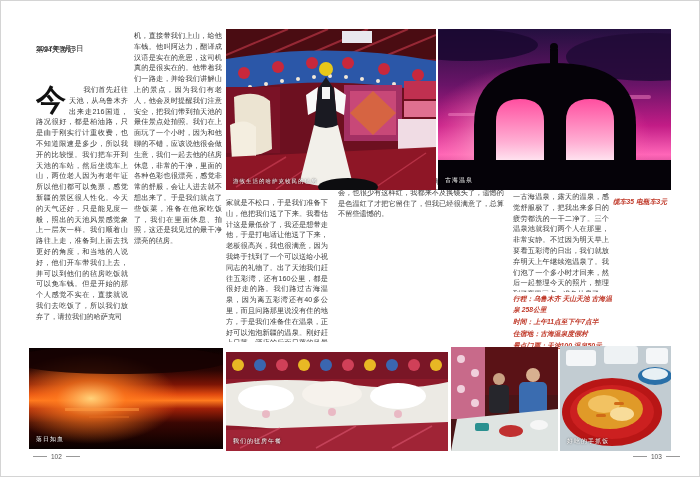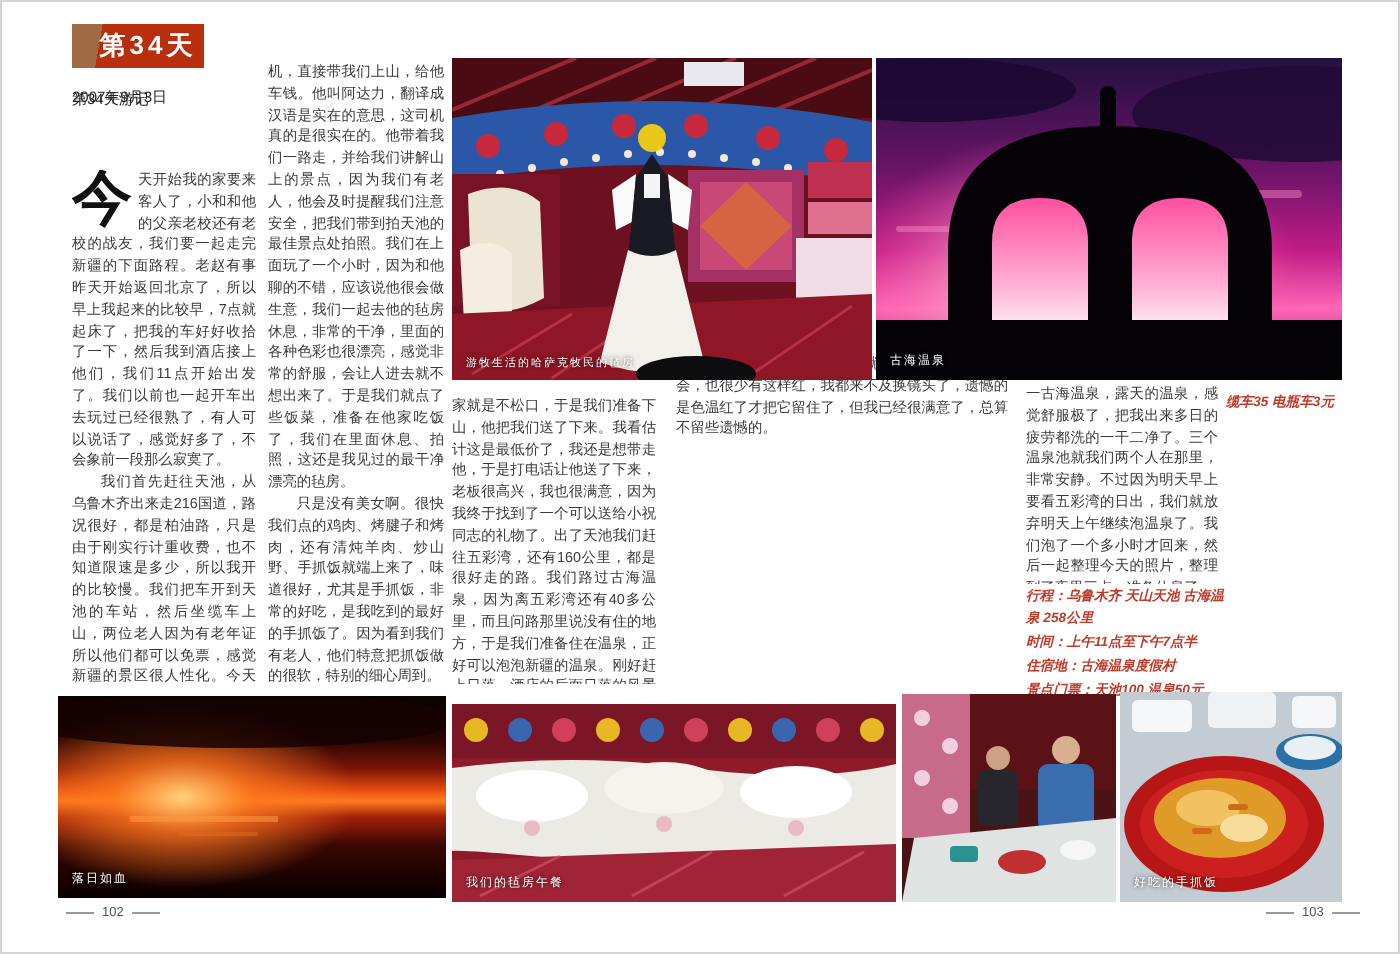--- a/index.html
+++ b/index.html
@@ -29,34 +29,29 @@
     letter-spacing:1px;text-shadow:0 0 2px rgba(0,0,0,.8);z-index:3;}
   
   .pagenum{position:absolute;top:452px;font-size:6.5px;color:#555;display:flex;align-items:center;gap:4px;}
   .pagenum::before,.pagenum::after{content:"";display:block;width:14px;height:1px;background:#999;}
 </style>
 </head>
 <body>
 
 <div id="spread">
 
-  <div class="banner">
-    <span>第34天</span>
-  </div>
   <div class="meta" style="top:43px">2007年9月3日</div>
   <div class="meta" style="top:44px">第34天游记</div>
 
   <div class="col" style="left:35px;top:84px;width:92px;height:256px">
     <span class="dropcap">今</span>
-    <p class="cont">天开始我的家要来客人了，小和和他的父亲老校还有老校的战友，我们要一起走完新疆的下面路程。老赵有事昨天开始返回北京了，所以早上我起来的比较早，7点就起床了，把我的车好好收拾了一下，然后我到酒店接上他们，我们11点开始出发了。我们以前也一起开车出去玩过已经很熟了，有人可以说话了，感觉好多了，不会象前一段那么寂寞了。</p>
     <p>我们首先赶往天池，从乌鲁木齐出来走216国道，路况很好，都是柏油路，只是由于刚实行计重收费，也不知道限速是多少，所以我开的比较慢。我们把车开到天池的车站，然后坐缆车上山，两位老人因为有老年证所以他们都可以免票，感觉新疆的景区很人性化。今天的天气还好，只是能见度一般，照出的天池风景感觉象上一层灰一样。我们顺着山路往上走，准备到上面去找更好的角度，和当地的人说好，他们开车带我们上去，并可以到他们的毡房吃饭就可以免车钱。但是开始的那个人感觉不实在，直接就说我们去吃饭了，所以我们放弃了，请拉我们的哈萨克司</p>
   </div>
   <div class="col" style="left:133px;top:30px;width:88px;height:310px">
     <p class="cont">机，直接带我们上山，给他车钱。他叫阿达力，翻译成汉语是实在的意思，这司机真的是很实在的。他带着我们一路走，并给我们讲解山上的景点，因为我们有老人，他会及时提醒我们注意安全，把我们带到拍天池的最佳景点处拍照。我们在上面玩了一个小时，因为和他聊的不错，应该说他很会做生意，我们一起去他的毡房休息，非常的干净，里面的各种色彩也很漂亮，感觉非常的舒服，会让人进去就不想出来了。于是我们就点了些饭菜，准备在他家吃饭了，我们在里面休息、拍照，这还是我见过的最干净漂亮的毡房。</p>
-    <p>只是没有美女啊。很快我们点的鸡肉、烤腱子和烤肉，还有清炖羊肉、炒山野、手抓饭就端上来了，味道很好，尤其是手抓饭，非常的好吃，是我吃到的最好的手抓饭了。因为看到我们有老人，他们特意把抓饭做的很软，特别的细心周到。</p>
 
   </div>
   <div class="col" style="left:225px;top:197px;width:102px;height:144px">
     <p class="cont">家就是不松口，于是我们准备下山，他把我们送了下来。我看估计这是最低价了，我还是想带走他，于是打电话让他送了下来，老板很高兴，我也很满意，因为我终于找到了一个可以送给小祝同志的礼物了。出了天池我们赶往五彩湾，还有160公里，都是很好走的路。我们路过古海温泉，因为离五彩湾还有40多公里，而且问路那里说没有住的地方，于是我们准备住在温泉，正好可以泡泡新疆的温泉。刚好赶上日落，酒店的后面日落的风景非常美，满天的红霞，红的让人热血沸腾，我一直想拍这样的风景，除</p>
   </div>
   <div class="col" style="left:337px;top:176px;width:166px;height:150px">
     <p class="cont">了我们前年在东北照过一次，就没有碰到过这样的机会，也很少有这样红，我都来不及换镜头了，遗憾的是色温红了才把它留住了，但我已经很满意了，总算不留些遗憾的。</p>
   </div>
   <div class="col" style="left:512px;top:191px;width:96px;height:100px">
     <p class="cont">一古海温泉，露天的温泉，感觉舒服极了，把我出来多日的疲劳都洗的一干二净了。三个温泉池就我们两个人在那里，非常安静。不过因为明天早上要看五彩湾的日出，我们就放弃明天上午继续泡温泉了。我们泡了一个多小时才回来，然后一起整理今天的照片，整理到了夜里三点，准备休息了。</p>

